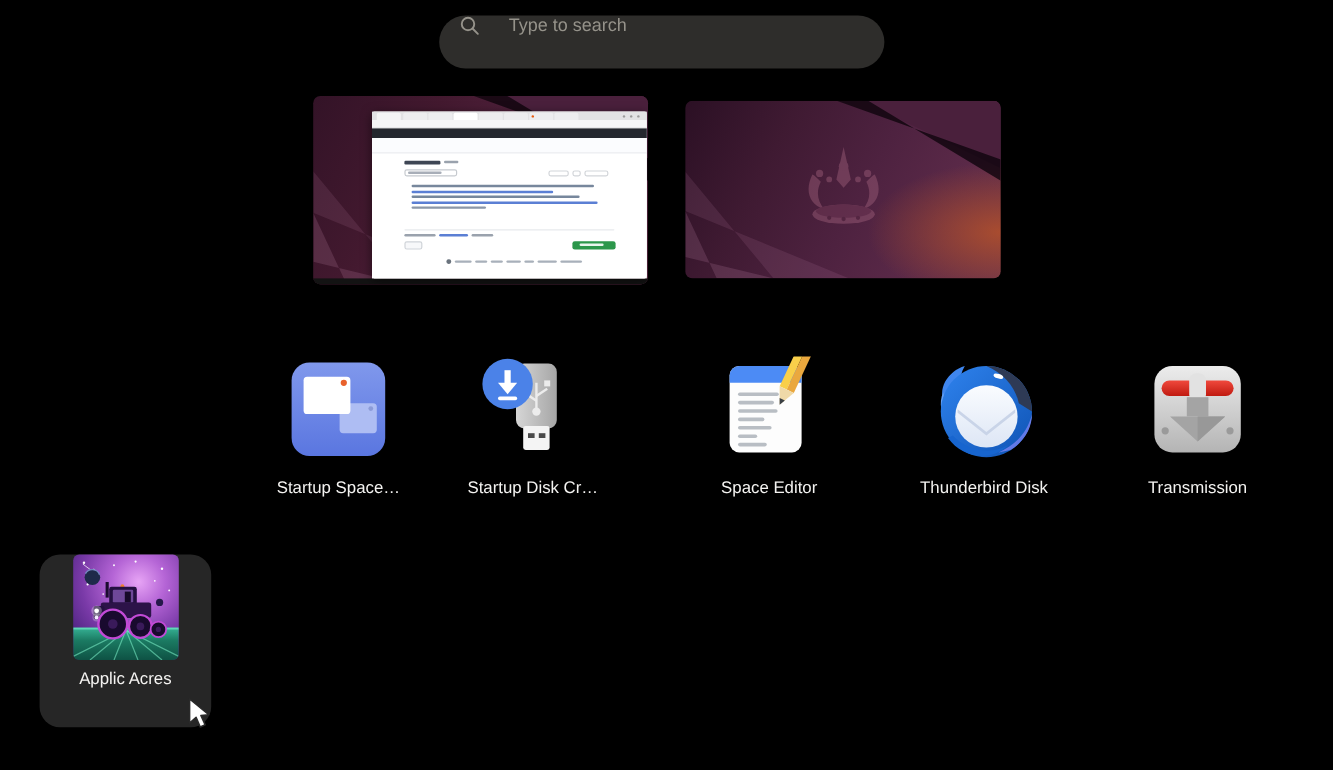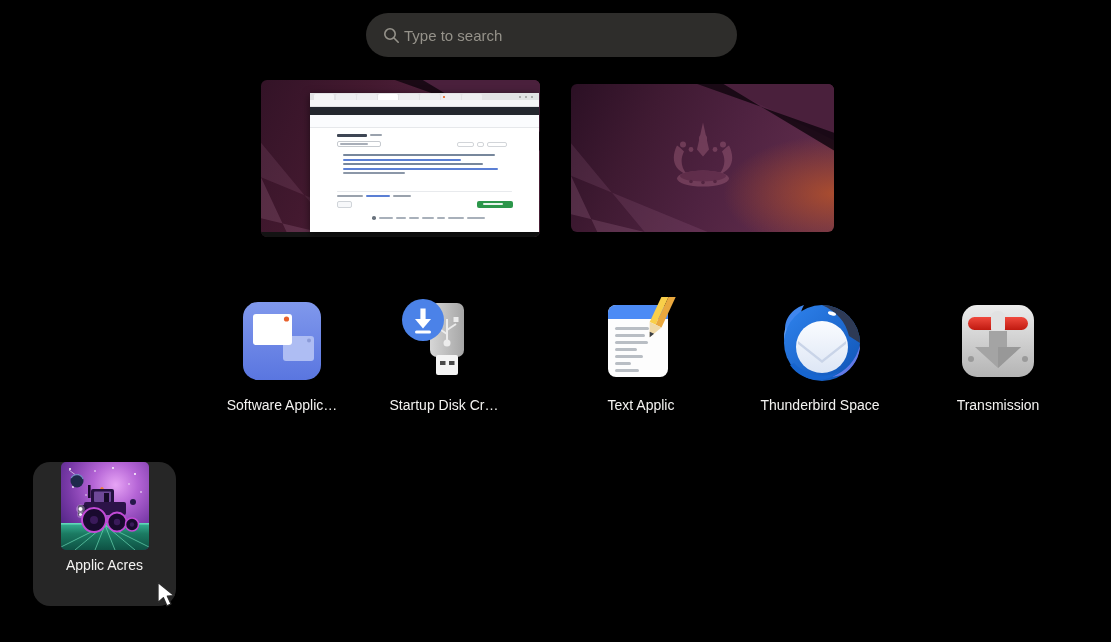--- a/index.html
+++ b/index.html
@@ -1,22 +1,22 @@
 <!DOCTYPE html>
 <html><head>
 <meta charset="utf-8">
 <style>
   html,body{margin:0;padding:0;background:#000;}
   .stage{position:relative;width:1111px;height:642px;background:#000;overflow:hidden;
          font-family:"Liberation Sans",sans-serif;}
 
   
   .search-bar{position:absolute;left:366px;top:13px;width:371px;height:44px;
-    background:#2e2d2b;border-radius:22px;display:flex;align-items:center;
-    gap:4px;padding-left:17px;box-sizing:border-box;cursor:text;}
+    background:#2e2d2b;border-radius:22px;display:flex;align-items:flex-start;
+    gap:24px;padding-left:17px;box-sizing:border-box;cursor:text;}
   .search-bar span{color:#95928a;font-size:15px;}
 
   
   .ws{position:absolute;border-radius:6px;overflow:hidden;}
   .ws-left{left:261px;top:80px;width:279px;height:157px;
     background:linear-gradient(118deg,#331327 0%,#43192f 30%,#552441 62%,#5f2a47 100%);}
   .ws-right{left:571px;top:84px;width:263px;height:148px;
     background:
       radial-gradient(ellipse 62% 58% at 100% 74%, rgba(187,84,40,.8), rgba(187,84,40,0) 68%),
       linear-gradient(118deg,#2b1024 0%,#3f1a32 28%,#4e2240 55%,#5c2a49 80%,#63304e 100%);}
@@ -193,21 +193,21 @@
         <stop offset="0" stop-color="#8098ec"></stop>
             <stop offset="1" stop-color="#5a76e0"></stop>
           </linearGradient>
         </defs>
       <rect x="5" y="5" width="78" height="78" rx="15" fill="url(#saBg)"></rect>
       <rect x="45" y="39" width="31" height="25" rx="3" fill="#aebdf3"></rect>
       <circle cx="71" cy="43.5" r="2" fill="#8b9bd8"></circle>
       <rect x="15" y="17" width="39" height="31" rx="3" fill="#ffffff"></rect>
       <circle cx="48.5" cy="22" r="2.6" fill="#e8612c"></circle>
     </svg>
-    <div class="app-label">Software Applic…</div>
+    <div class="app-label">Startup Space…</div>
   </div>
 
   <div class="app-item pos-2">
     <svg class="app-icon" viewBox="0 0 88 88">
       <defs>
           <linearGradient id="usbBg" x1="0" y1="0" x2="1" y2="0">
         <stop offset="0" stop-color="#d6d6d6"></stop>
             <stop offset="1" stop-color="#a6a6a6"></stop>
           </linearGradient>
         </defs>
@@ -246,21 +246,21 @@
       </g>
       <g transform="rotate(25 51 44)">
         <rect x="44.5" y="-26" width="6.5" height="52" fill="#f9cf4a"></rect>
         <rect x="51" y="-26" width="6.5" height="52" fill="#eaa83e"></rect>
         <rect x="44.5" y="-34" width="13" height="9" rx="3" fill="#ee6a6a"></rect>
         <rect x="44.5" y="-27" width="13" height="4" fill="#9aa0a8"></rect>
         <path d="M44.5 26 L57.5 26 L51 40 Z" fill="#efd9a8"></path>
         <path d="M48.6 34.8 L53.4 34.8 L51 40 Z" fill="#3a3f45"></path>
       </g>
     </svg>
-    <div class="app-label">Text Applic</div>
+    <div class="app-label">Space Editor</div>
   </div>
 
   <div class="app-item pos-4">
     <svg class="app-icon" viewBox="0 0 88 88">
       <defs>
         <linearGradient id="tbBlue" x1="0" y1="0" x2="1" y2="1">
           <stop offset="0" stop-color="#2f83ee"></stop>
             <stop offset="1" stop-color="#0f53b4"></stop>
           </linearGradient>
         <linearGradient id="tbWhite" x1="0" y1="0" x2="0" y2="1">
@@ -275,21 +275,21 @@
       <path d="M12 40 C4 28 14 12 28 8 C22 18 24 27 30 33 C22 36 15 39 12 40 Z" fill="#3f86ee"></path>
       <path d="M16 56 C8 50 6 38 10 30 C12 40 18 46 26 49 Z" fill="#63a0f5"></path>
       <circle cx="46" cy="46" r="38" fill="url(#tbBlue)"></circle>
       <path d="M46 8 A38 38 0 0 1 84 46 L73 39 C70 25 60 14 46 8 Z" fill="#2e3a55"></path>
       <ellipse cx="56" cy="16.5" rx="4.2" ry="1.9" fill="#fff" transform="rotate(18 56 16.5)"></ellipse>
       <path d="M66 78 C78 71 84 59 84 48 C80 64 70 74 56 80 Z" fill="url(#tbPurple)"></path>
       <path d="M18 66 C30 79 50 82 64 74 C50 88 26 85 14 68 Z" fill="#1765cf"></path>
       <circle cx="46" cy="50" r="26" fill="url(#tbWhite)"></circle>
       <path d="M22 44 L46 63 L70 44 L70 47 L46 66 L22 47 Z" fill="#c9d4e8"></path>
     </svg>
-    <div class="app-label">Thunderbird Space</div>
+    <div class="app-label">Thunderbird Disk</div>
   </div>
 
   <div class="app-item pos-5">
     <svg class="app-icon" viewBox="0 0 88 88">
       <defs>
         <linearGradient id="trBg" x1="0" y1="0" x2="0" y2="1">
           <stop offset="0" stop-color="#ececec"></stop>
             <stop offset="1" stop-color="#b4b4b4"></stop>
           </linearGradient>
         <linearGradient id="trRed" x1="0" y1="0" x2="0" y2="1">

